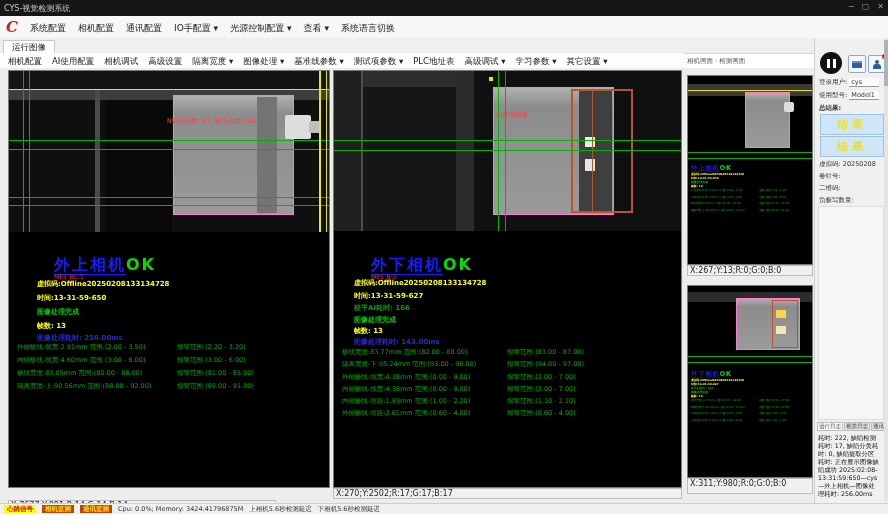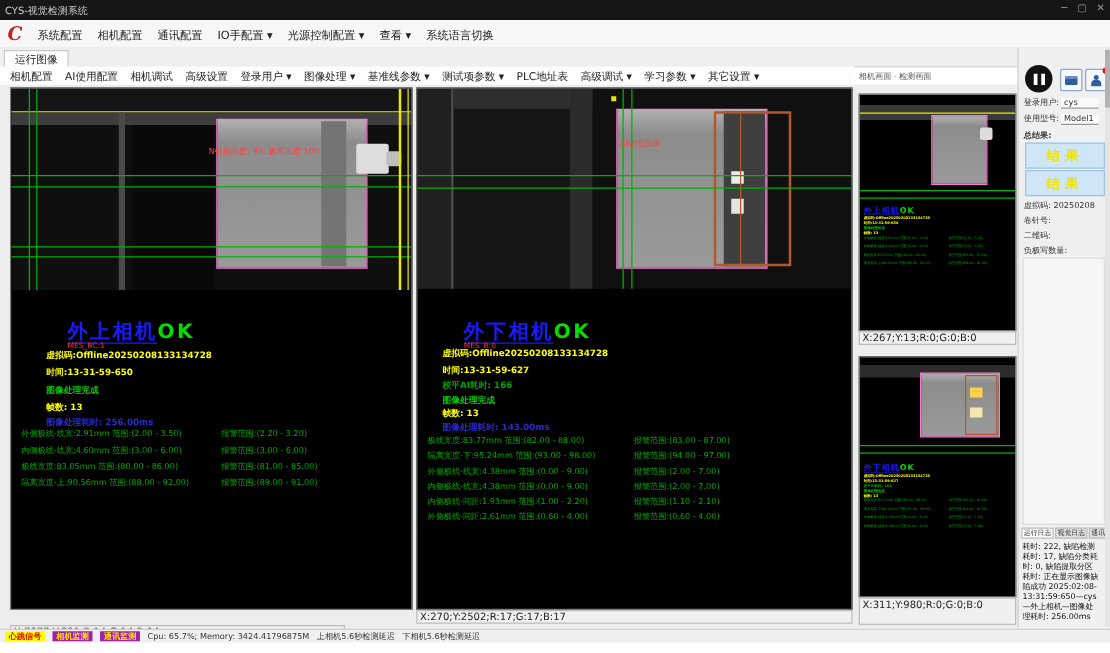--- a/index.html
+++ b/index.html
@@ -31,21 +31,21 @@
   .view{background:#000;overflow:hidden;border:1px solid #7a7a7a;box-sizing:border-box;}
   .coordbar{background:#f0f0f0;border:1px solid #bdbdbd;box-sizing:border-box;
             font-size:8px;color:#222;line-height:9px;padding-left:2px;}
   .v-left{left:8px;top:2px;width:322px;height:418px;}
   .b-left{left:8px;top:432px;width:268px;height:11px;}
   .v-center{left:333px;top:2px;width:349px;height:418px;}
   .b-center{left:333px;top:420px;width:349px;height:11px;}
   .v-s1{left:687px;top:7px;width:126px;height:190px;}
   .b-s1{left:687px;top:197px;width:126px;height:11px;}
   .v-s2{left:687px;top:217px;width:126px;height:193px;}
-  .b-s2{left:687px;top:410px;width:126px;height:22px;}
+  .b-s2{left:687px;top:410px;width:126px;height:16px;}
   
   .gl{background:#00b400;height:1px;}
   .yl{background:#e8e800;}
   .part{background:linear-gradient(180deg,#b0b0b0 0%,#8c8c8c 15%,#9a9a9a 100%);border:1px solid #ff7bd5;box-sizing:border-box;}
   
   .cam-title{font-size:16px;font-weight:bold;letter-spacing:2px;white-space:nowrap;}
   .cam-title .t{color:#1a1aff;border-bottom:1px solid #1a1aff;}
   .cam-title .ok{color:#00dd00;}
   .mes{font-size:6px;color:#ff3030;}
   .ov{font-size:7px;font-weight:bold;white-space:nowrap;}
@@ -79,21 +79,21 @@
   .logtabs span{font-size:5.5px;background:#e0e0e0;border:1px solid #bbb;padding:0 1px;color:#333;cursor:pointer;white-space:nowrap;}
   .logtabs span.active{background:#fff;}
   .logtext{left:3px;top:396px;width:62px;font-size:6.3px;line-height:8px;color:#111;word-break:break-all;}
   .rscroll{left:69px;top:0;width:4px;height:463px;background:#e4e4e4;}
   .rthumb{left:0;top:2px;width:4px;height:46px;background:#b2b2b2;cursor:pointer;position:absolute;}
   
   .statusbar{left:0;top:503px;width:888px;height:10px;background:#f0f0f0;border-top:1px solid #cfcfcf;
              display:flex;align-items:center;gap:6px;font-size:6.5px;color:#333;}
   .chip{padding:0 3px;height:8px;line-height:8px;font-weight:bold;}
   .chip.yb{background:#ffff00;color:#e00000;}
-  .chip.rb{background:#a21caf;color:#ffe000;}
+  .chip.rb{background:#c2410c;color:#ffe000;}
 </style>
 </head>
 <body>
 
 <div id="app">
 
   <div class="abs titlebar">
     <div class="abs title">CYS-视觉检测系统</div>
     <div class="abs winbtns">
       <span>─</span>
@@ -118,21 +118,21 @@
   <div class="abs tabstrip">
     <div class="abs tab">运行图像</div>
   </div>
 
   <div class="abs toolbar">
     <div class="abs tool-items">
       <span>相机配置</span>
       <span>AI使用配置</span>
       <span>相机调试</span>
       <span>高级设置</span>
-      <span>登录用户 ▾</span>
+      <span>隔离宽度 ▾</span>
       <span>图像处理 ▾</span>
       <span>基准线参数 ▾</span>
       <span>测试项参数 ▾</span>
       <span>PLC地址表</span>
       <span>高级调试 ▾</span>
       <span>学习参数 ▾</span>
       <span>其它设置 ▾</span>
     </div>
   </div>
 
@@ -364,18 +364,18 @@
     <div class="abs logtext">耗时: 222, 缺陷检测耗时: 17, 缺陷分类耗时: 0, 缺陷提取分区耗时: 正在显示图像缺陷成功 2025:02:08-13:31:59:650—cys—外上相机—图像处理耗时: 256.00ms</div>
     <div class="abs rscroll">
         <span class="rthumb"></span>
       </div>
   </div>
 
   <div class="abs statusbar">
     <span class="chip yb" style="margin-left:4px">心跳信号</span>
     <span class="chip rb">相机监测</span>
     <span class="chip rb">通讯监测</span>
-    <span>Cpu: 65.7%; Memory: 3424.41796875M</span>
+    <span>Cpu: 0.0%; Memory: 3424.41796875M</span>
     <span>上相机5.6秒检测延迟</span>
     <span>下相机5.6秒检测延迟</span>
   </div>
 
 </div>
 
 </body></html>

